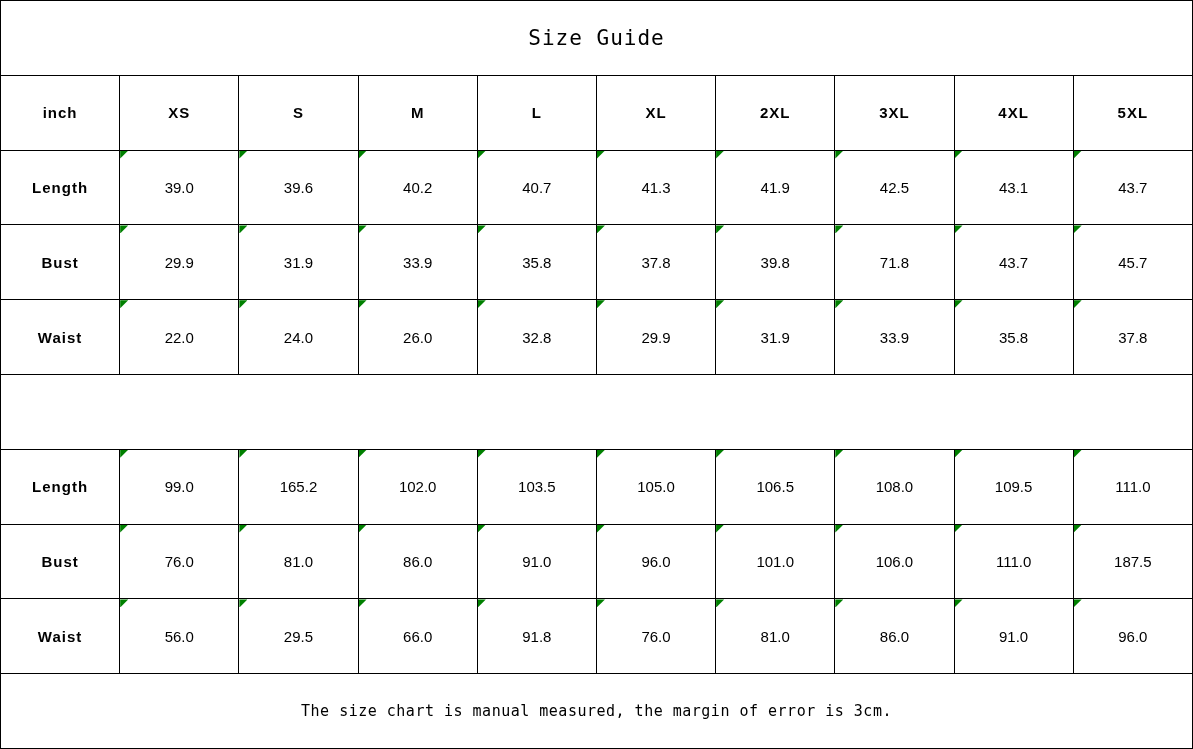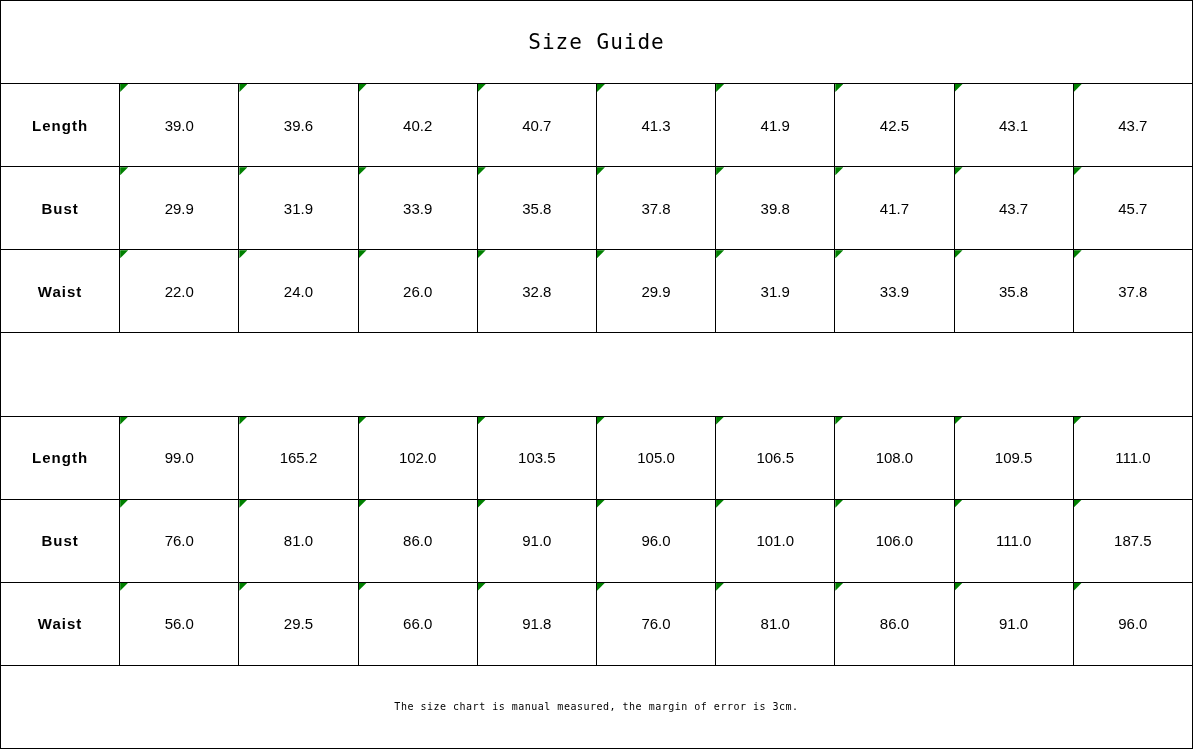--- a/index.html
+++ b/index.html
@@ -32,21 +32,21 @@
   }
   tr { height: 68px; }
   td.title-cell {
     font-family: "DejaVu Sans Mono", monospace;
     font-size: 21px;
     letter-spacing: 1px;
     font-weight: normal;
   }
   td.footer-cell {
     font-family: "DejaVu Sans Mono", monospace;
-    font-size: 10px;
+    font-size: 15px;
     letter-spacing: 0.5px;
   }
   td.head {
     font-weight: bold;
     letter-spacing: 1px;
     font-size: 15px;
   }
   td.gap-cell {
     border-top: 1.5px solid #000000;
     border-bottom: 1.5px solid #000000;
@@ -80,40 +80,52 @@
         <col style="width:10%">
         <col style="width:10%">
     </colgroup>
     <tbody>
       <tr>
         <td colspan="10" class="title-cell">Size Guide</td>
       </tr>
     </tbody>
     <tbody id="section-0">
         <tr>
+          <td class="head">inch</td>
+          <td class="head">XS</td>
+          <td class="head">S</td>
+          <td class="head">M</td>
+          <td class="head">L</td>
+          <td class="head">XL</td>
+          <td class="head">2XL</td>
+          <td class="head">3XL</td>
+          <td class="head">4XL</td>
+          <td class="head">5XL</td>
+        </tr>
+        <tr>
           <td class="head">Length</td>
           <td><span class="marker" style="background: rgb(0, 128, 0);"></span><span class="val">39.0</span></td>
           <td><span class="marker" style="background: rgb(0, 128, 0);"></span><span class="val">39.6</span></td>
           <td><span class="marker" style="background: rgb(0, 128, 0);"></span><span class="val">40.2</span></td>
           <td><span class="marker" style="background: rgb(0, 128, 0);"></span><span class="val">40.7</span></td>
           <td><span class="marker" style="background: rgb(0, 128, 0);"></span><span class="val">41.3</span></td>
           <td><span class="marker" style="background: rgb(0, 128, 0);"></span><span class="val">41.9</span></td>
           <td><span class="marker" style="background: rgb(0, 128, 0);"></span><span class="val">42.5</span></td>
           <td><span class="marker" style="background: rgb(0, 128, 0);"></span><span class="val">43.1</span></td>
           <td><span class="marker" style="background: rgb(0, 128, 0);"></span><span class="val">43.7</span></td>
         </tr>
         <tr>
           <td class="head">Bust</td>
           <td><span class="marker" style="background: rgb(0, 128, 0);"></span><span class="val">29.9</span></td>
           <td><span class="marker" style="background: rgb(0, 128, 0);"></span><span class="val">31.9</span></td>
           <td><span class="marker" style="background: rgb(0, 128, 0);"></span><span class="val">33.9</span></td>
           <td><span class="marker" style="background: rgb(0, 128, 0);"></span><span class="val">35.8</span></td>
           <td><span class="marker" style="background: rgb(0, 128, 0);"></span><span class="val">37.8</span></td>
           <td><span class="marker" style="background: rgb(0, 128, 0);"></span><span class="val">39.8</span></td>
-          <td><span class="marker" style="background: rgb(0, 128, 0);"></span><span class="val">41.7</span></td>
+          <td><span class="marker" style="background: rgb(0, 128, 0);"></span><span class="val">71.8</span></td>
           <td><span class="marker" style="background: rgb(0, 128, 0);"></span><span class="val">43.7</span></td>
           <td><span class="marker" style="background: rgb(0, 128, 0);"></span><span class="val">45.7</span></td>
         </tr>
         <tr>
           <td class="head">Waist</td>
           <td><span class="marker" style="background: rgb(0, 128, 0);"></span><span class="val">22.0</span></td>
           <td><span class="marker" style="background: rgb(0, 128, 0);"></span><span class="val">24.0</span></td>
           <td><span class="marker" style="background: rgb(0, 128, 0);"></span><span class="val">26.0</span></td>
           <td><span class="marker" style="background: rgb(0, 128, 0);"></span><span class="val">32.8</span></td>
           <td><span class="marker" style="background: rgb(0, 128, 0);"></span><span class="val">29.9</span></td>

